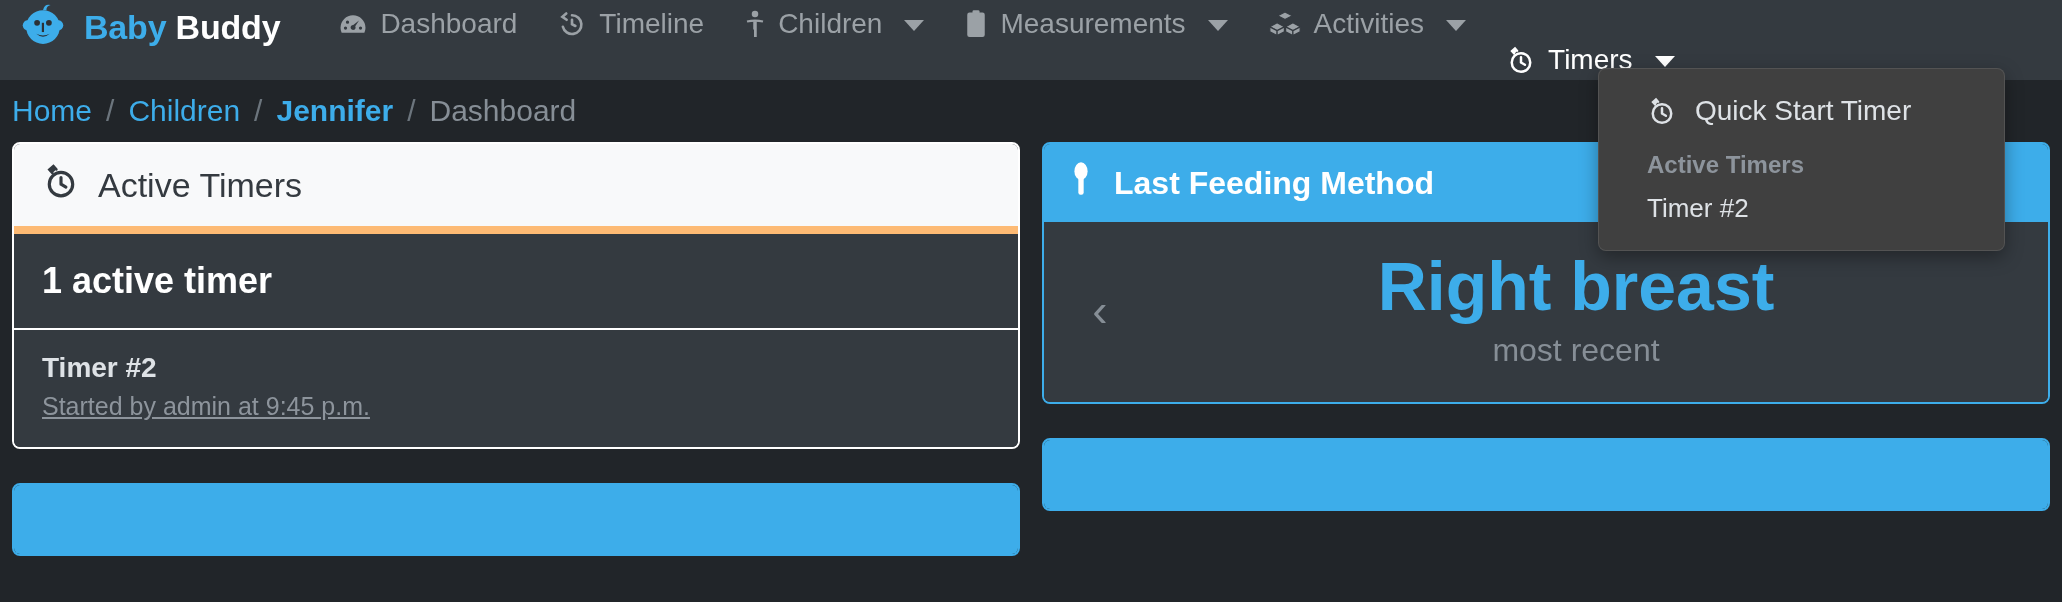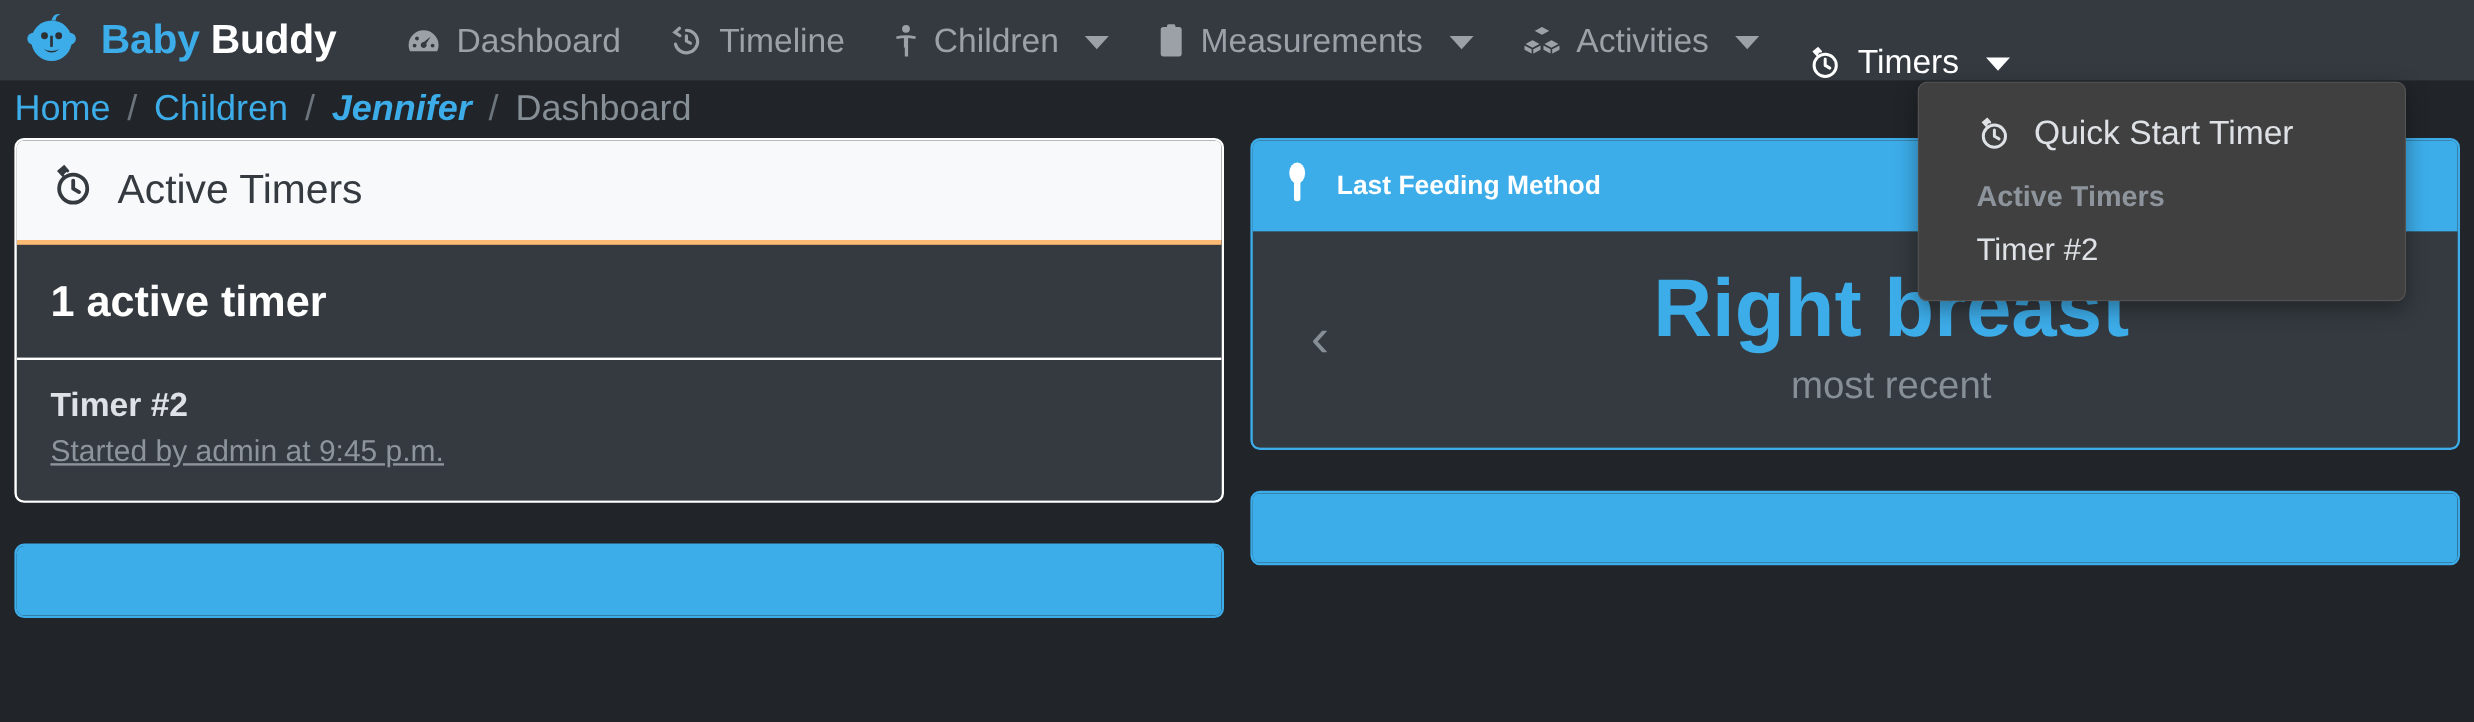--- a/index.html
+++ b/index.html
@@ -5,24 +5,24 @@
   * { box-sizing: border-box; margin: 0; padding: 0; }
   html, body {
     width: 2062px; height: 602px;
     background: #212529;
     font-family: "Liberation Sans", sans-serif;
     overflow: hidden;
   }
   
   .navbar {
     position: relative;
-    height: 67px;
+    height: 80px;
     background: #343a40;
     display: flex;
-    align-items: center;
+    align-items: flex-start;
     padding-left: 16px;
     z-index: 40;
   }
   .brand {
     display: flex; align-items: center; gap: 14px;
     margin-right: 38px;
   }
   .brand-mark { width: 54px; height: 54px; display: block; }
   .brand-text {
     font-size: 34px; font-weight: bold; letter-spacing: -0.2px;
@@ -82,26 +82,26 @@
     padding: 8px 30px 8px 48px;
     color: #dee2e6;
     font-size: 26px;
     white-space: nowrap;
     cursor: pointer;
   }
 
   
   .breadcrumb {
     display: flex; align-items: center;
-    height: 48px;
+    height: 62px;
     padding-left: 12px;
     font-size: 30px;
   }
   .bc-link { color: #3dadea; cursor: pointer; }
-  .bc-cur  { color: #3dadea; font-weight: bold; cursor: pointer; font-style: italic; }
+  .bc-cur  { color: #3dadea; font-weight: bold; cursor: pointer; }
   .bc-last { color: #868e96; }
   .bc-sep  { color: #6c757d; margin: 0 14px; }
 
   
   .grid {
     position: relative;
     display: flex;
     padding: 0 12px;
     gap: 0;
   }
@@ -119,21 +119,21 @@
     background: #f8f9fa;
     color: #343a40;
     padding: 18px 28px;
     font-size: 34px;
     display: flex; align-items: center; gap: 18px;
   }
   .card-body-dark {
     background: #343a40;
     color: #ffffff;
     padding: 26px 28px;
-    border-top: 4px solid #fdba74;
+    border-top: 8px solid #fdba74;
   }
   .big-count { font-size: 36px; font-weight: bold; }
   .list-item {
     border-top: 2px solid #ffffff;
     padding: 22px 28px 26px 28px;
     background: #343a40;
     cursor: pointer;
   }
   .li-title { color: #dee2e6; font-size: 28px; font-weight: bold; }
   .li-sub   { color: #8d949c; font-size: 25px; margin-top: 8px; text-decoration: underline; }
@@ -141,21 +141,21 @@
   .card-blue {
     border: 2px solid #3dadea;
     border-radius: 8px;
     overflow: hidden;
     background: #343a40;
   }
   .card-head-blue {
     background: #3dadea;
     color: #ffffff;
     padding: 16px 26px;
-    font-size: 22px;
+    font-size: 32px;
     font-weight: bold;
     display: flex; align-items: center; gap: 22px;
   }
   .card-body-center {
     background: #343a40;
     padding: 26px 26px 30px 26px;
     display: flex; align-items: center;
     min-height: 180px;
   }
   .chev-left {

